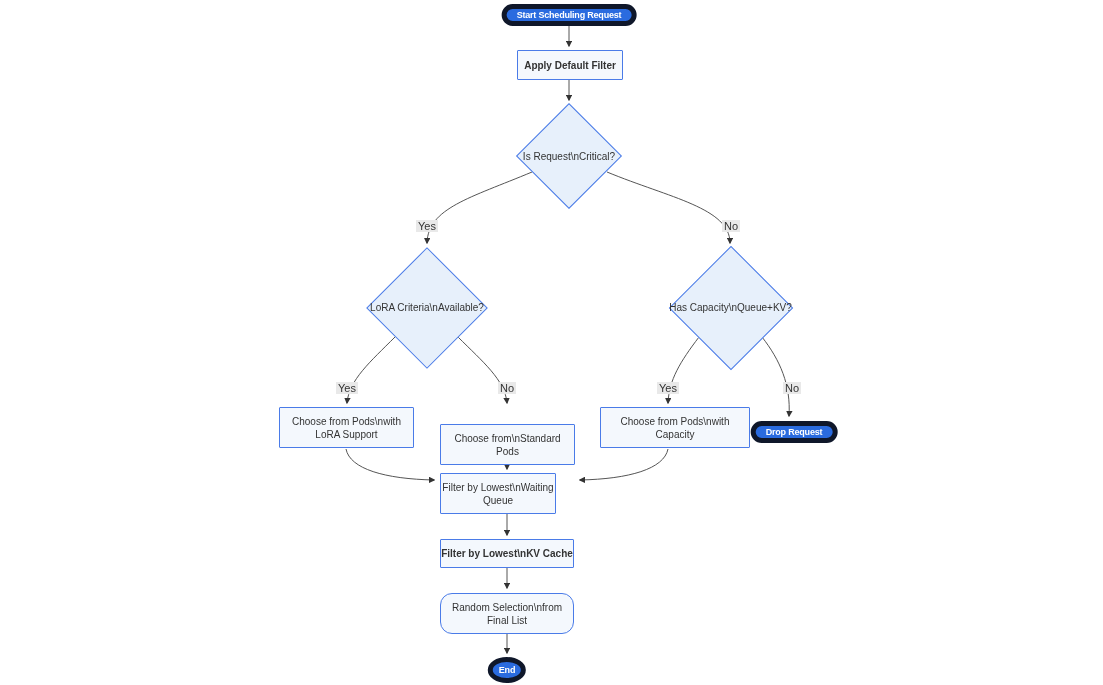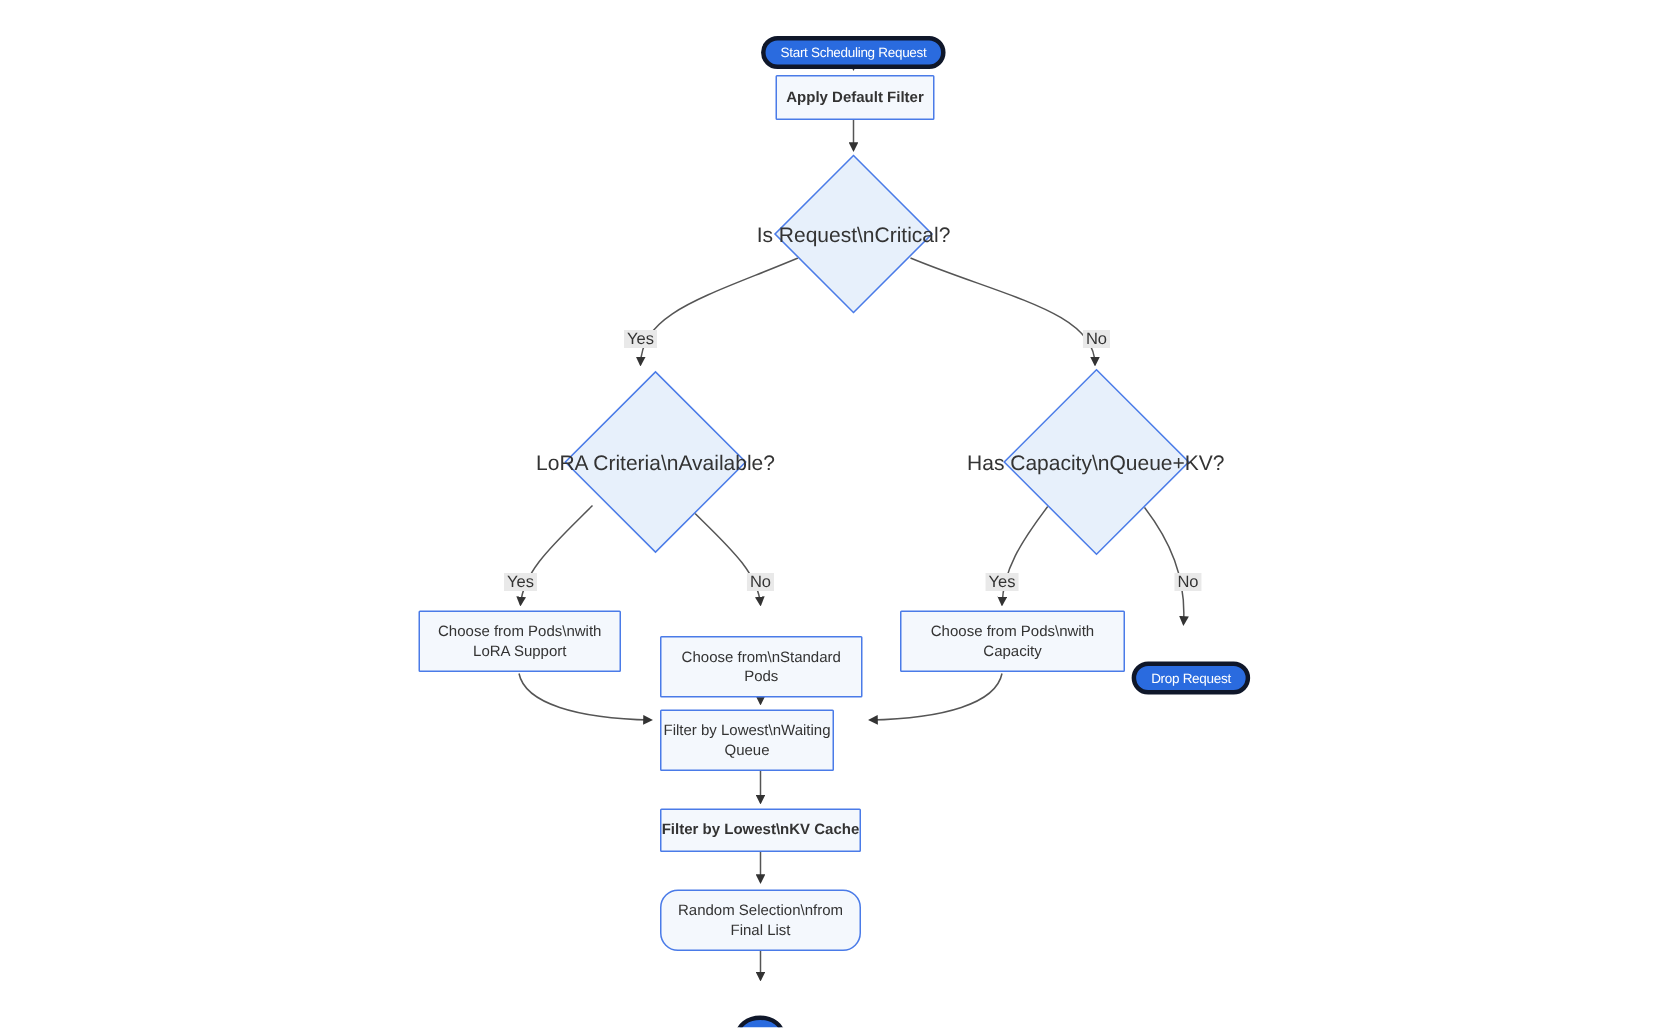--- a/index.html
+++ b/index.html
@@ -19,39 +19,38 @@
   .rect {
     background:var(--node-fill,#F4F8FD);
     border:1px solid var(--node-border,#4A7BE8);
     border-radius:1px;
   }
   .rect .lbl { width:118px; }
   .rect .lbl.oneline { width:auto; white-space:nowrap;font-weight:bold; }
 
   .pill {
     background:var(--pill-fill,#2A6BDF);
-    border:3px solid #0f172a;
-    color:#fff; font-weight:normal; font-size:9px; letter-spacing:-0.2px;
+    border:5px solid #0f172a;
+    color:#fff; font-weight:bold; font-size:9px; letter-spacing:-0.2px;
     border-radius:13px; padding:0 10px; white-space:nowrap;
     transform:translateX(-50%);
-    margin-top:20px;
   }
   .ellipse { border-radius:50%; padding:0 6px; }
 
   .diamond { position:absolute; }
   .diamond .shape {
     position:absolute; left:50%; top:50%;
     background:var(--diamond-fill,#E7F0FB);
     border:1.5px solid var(--node-border,#4A7BE8);
     transform:translate(-50%,-50%) rotate(45deg);
   }
   .diamond .lbl {
     position:absolute; left:0; top:0; right:0; bottom:0;
     display:flex; align-items:center; justify-content:center;
-    white-space:nowrap; font-size:14px;
+    white-space:nowrap; font-size:10px;
   }
 
   .edge-label {
     position:absolute; transform:translate(-50%,-50%);
     font-size:11px; color:var(--text,#333);
     background:var(--label-bg,#E9E9E9); padding:0 2px; line-height:12px;
   }
 </style>
 </head>
 <body>
@@ -112,21 +111,21 @@
 
   <div class="node rect" style="left:440px; top:593px; width:134px; height:41px;border-radius:12px;">
     <div class="lbl">Random Selection\nfrom Final List</div>
   </div>
 
   <div class="diamond" style="left:517px; top:104px; width:104px; height:104px;">
     <div class="shape" style="width:73px; height:73px;"></div>
     <div class="lbl">Is Request\nCritical?</div>
   </div>
 
-  <div class="diamond" style="left:377px; top:248px; width:120px; height:119px;">
+  <div class="diamond" style="left:367px; top:248px; width:120px; height:119px;">
     <div class="shape" style="width:84px; height:84px;"></div>
     <div class="lbl">LoRA Criteria\nAvailable?</div>
   </div>
 
   <div class="diamond" style="left:669px; top:248px; width:123px; height:119px;">
     <div class="shape" style="width:86px; height:86px;"></div>
     <div class="lbl">Has Capacity\nQueue+KV?</div>
   </div>
 
   <div class="edge-label" style="left:427px; top:226px;">Yes</div>

